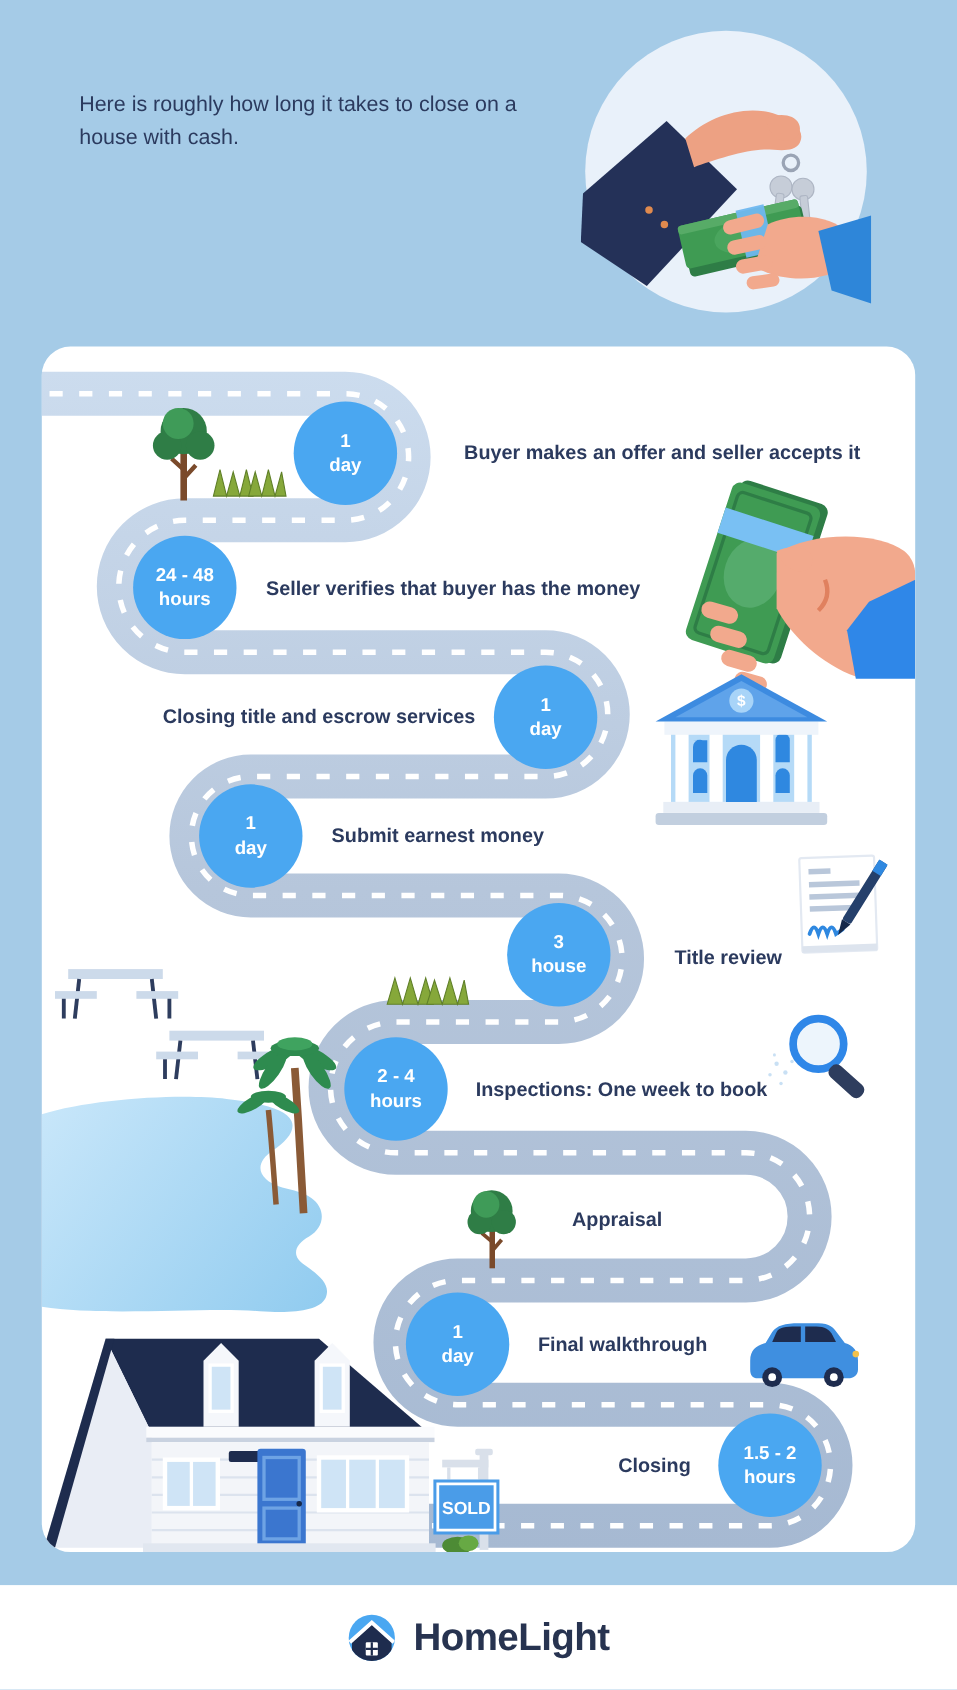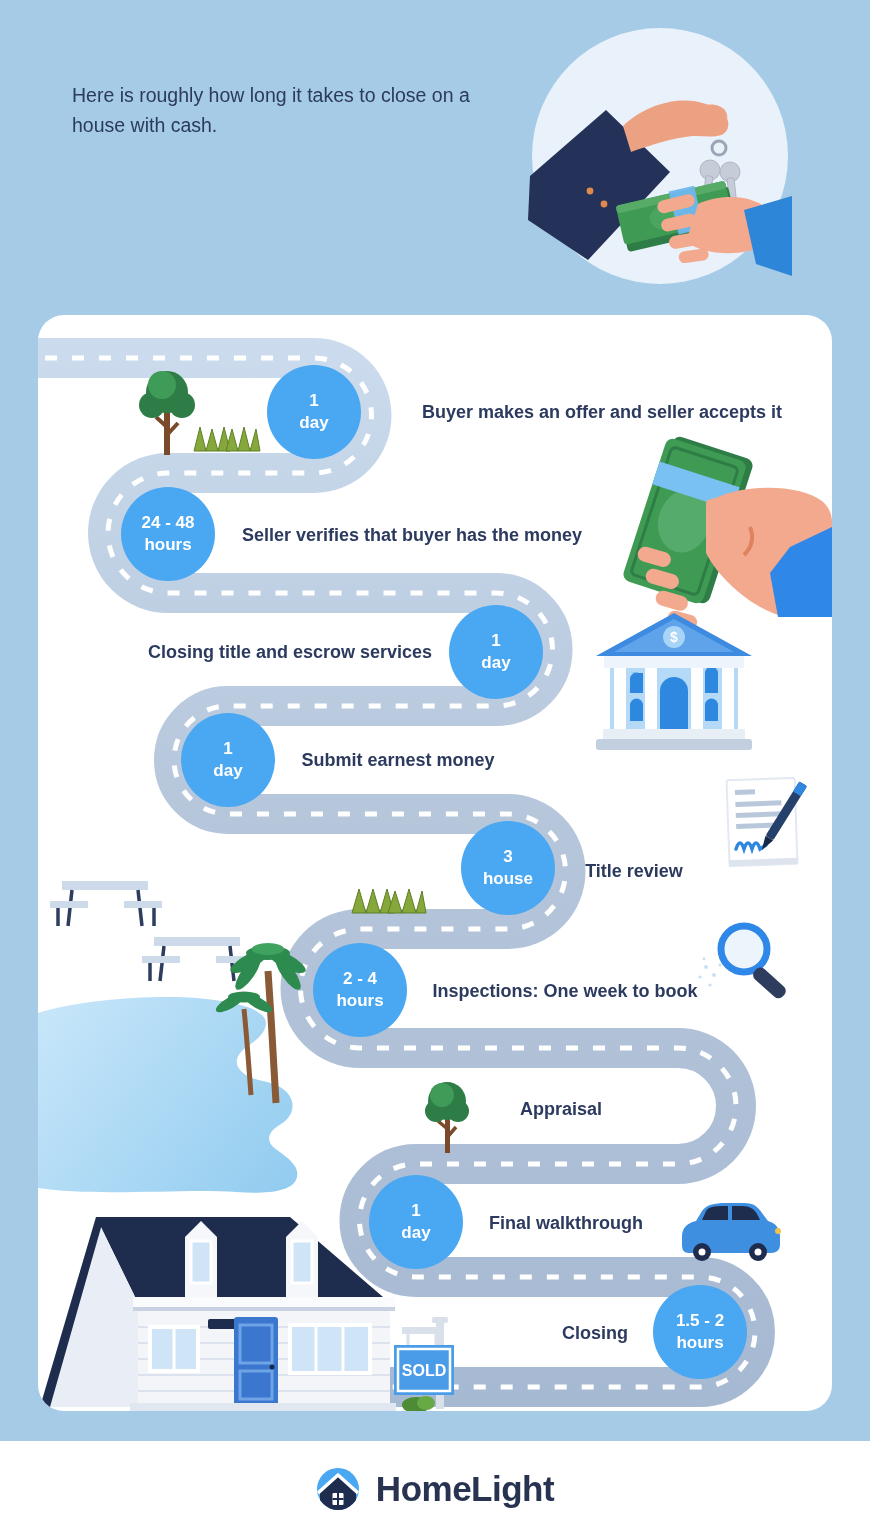--- a/index.html
+++ b/index.html
@@ -350,21 +350,21 @@
   <div class="step-circle" style="left:615px;top:970px;">
     <span>1.5 - 2</span>
     <span>hours</span>
     <span></span>
   </div>
 
   <div class="step-label" style="left:374px;top:220px;">Seller verifies that buyer has the money</div>
   <div class="step-label" style="left:564px;top:97px;">Buyer makes an offer and seller accepts it</div>
   <div class="step-label" style="left:252px;top:337px;">Closing title and escrow services</div>
   <div class="step-label" style="left:360px;top:445px;">Submit earnest money</div>
-  <div class="step-label" style="left:596px;top:556px;text-align:center;">Title review</div>
+  <div class="step-label" style="left:624px;top:556px;text-align:center;">Title review</div>
   <div class="step-label" style="left:527px;top:676px;">Inspections: One week to book</div>
   <div class="step-label" style="left:523px;top:794px;">Appraisal</div>
   <div class="step-label" style="left:528px;top:908px;">Final walkthrough</div>
   <div class="step-label" style="left:557px;top:1018px;">Closing</div>
 </div>
 
 <div class="footer">
   <svg width="44" height="44" viewBox="0 0 44 44">
     <defs>
         <clipPath id="logoClip">

